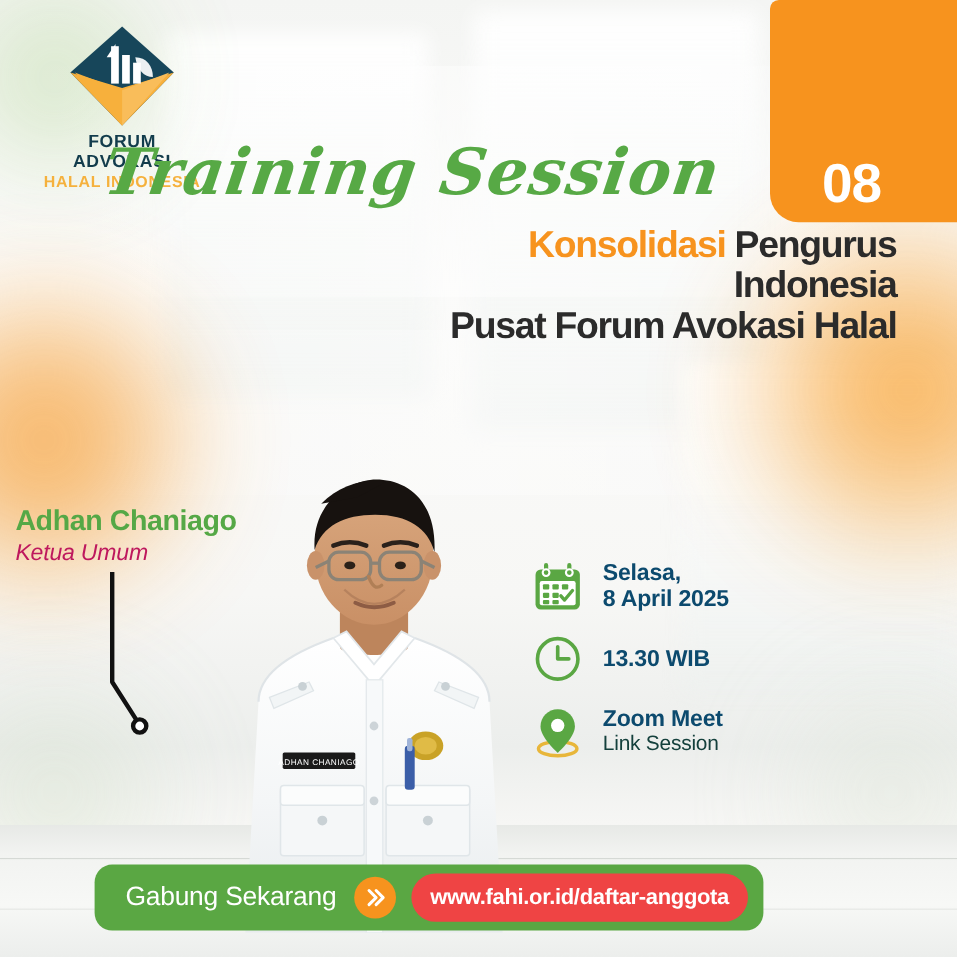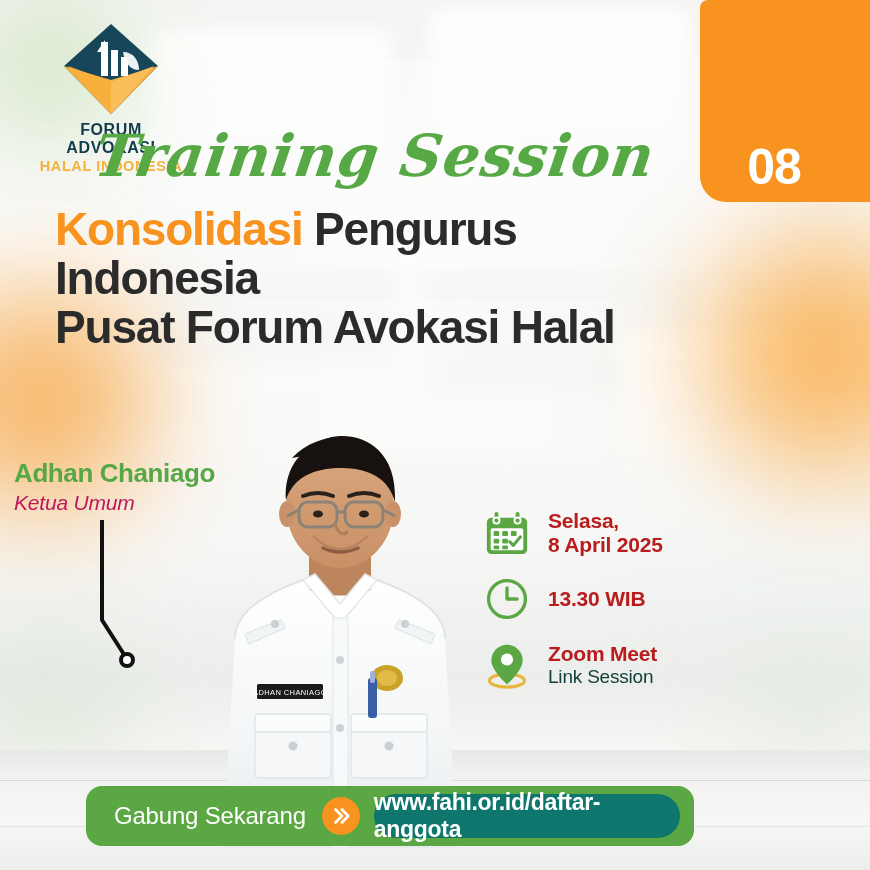--- a/index.html
+++ b/index.html
@@ -77,58 +77,58 @@
 
   
   .script{
     position:absolute;left:0;right:120px;top:122px;text-align:center;
     font-family:"DejaVu Serif",serif;font-style:italic;font-weight:bold;
     font-size:58px;color:#57a945;
     transform:skewX(-8deg);
     letter-spacing:1px;
   }
   .headline{
-    position:absolute;left:55px;right:55px;top:205px;text-align:left;
-    font-size:46px;font-weight:bold;color:#2b2b2b;line-height:1.07;
+    position:absolute;left:55px;right:55px;top:205px;text-align:right;
+    font-size:34px;font-weight:bold;color:#2b2b2b;line-height:1.07;
     letter-spacing:-1.2px;
   }
   .hl-accent{color:#f7931e;}
 
   
   .spk{position:absolute;left:14px;top:458px;width:260px;}
   .spk-name{font-size:26px;font-weight:bold;color:#55a846;letter-spacing:-.4px;}
   .spk-role{font-size:21px;font-style:italic;color:#be185d;margin-top:2px;letter-spacing:-.2px;}
   .pointer{position:absolute;left:80px;top:520px;width:70px;height:150px;}
 
   
   .person{position:absolute;left:175px;bottom:22px;width:330px;height:420px;}
 
   
   .info{position:absolute;left:482px;top:508px;width:340px;}
   .info-row{display:flex;align-items:center;margin-bottom:16px;}
   .info-ico{width:50px;height:50px;flex:0 0 50px;margin-right:16px;
     display:flex;align-items:center;justify-content:center;}
-  .info-txt{color:#b91c1c;font-weight:bold;font-size:21px;line-height:1.12;letter-spacing:-.2px;}
+  .info-txt{color:#0c4a6e;font-weight:bold;font-size:21px;line-height:1.12;letter-spacing:-.2px;}
   .info-sub{color:#14403c;font-weight:normal;font-size:19px;margin-top:1px;letter-spacing:-.2px;}
 
   
   .cta{
     position:absolute;left:86px;top:786px;width:608px;height:60px;
     background:#5aa743;border-radius:16px;
     display:flex;align-items:center;padding:0 14px;box-sizing:border-box;
   }
   .cta-label{color:#ffffff;font-size:24px;margin-left:14px;letter-spacing:-.2px;}
   .cta-chev{
     width:38px;height:38px;border-radius:50%;background:#f7931e;
     margin-left:16px;display:flex;align-items:center;justify-content:center;flex:0 0 38px;
   }
   .cta-url{
-    flex:1;margin-left:14px;height:44px;background:#0f766e;border-radius:22px;
+    flex:1;margin-left:14px;height:44px;background:#ef4444;border-radius:22px;
     display:flex;align-items:center;justify-content:center;
-    color:#ffffff;font-size:23px;font-weight:bold;letter-spacing:-.3px;
+    color:#ffffff;font-size:20px;font-weight:bold;letter-spacing:-.3px;
   }
 </style>
 </head>
 <body>
 
 <div id="poster">
 
   <div class="bg-base"></div>
   <div class="bg-win" style="left:150px;top:30px;width:240px;height:330px;"></div>
   <div class="bg-win" style="left:430px;top:10px;width:260px;height:380px;"></div>

